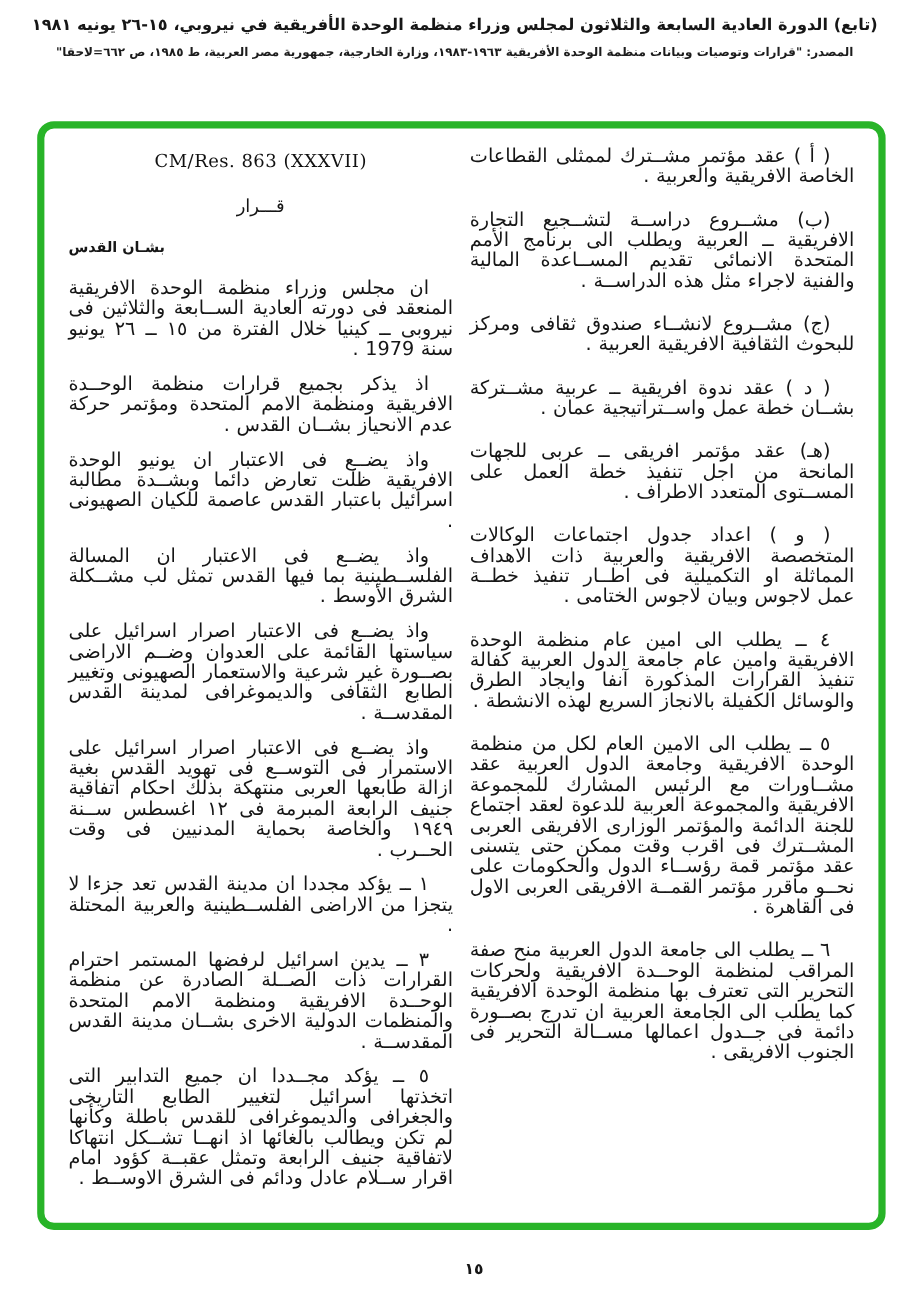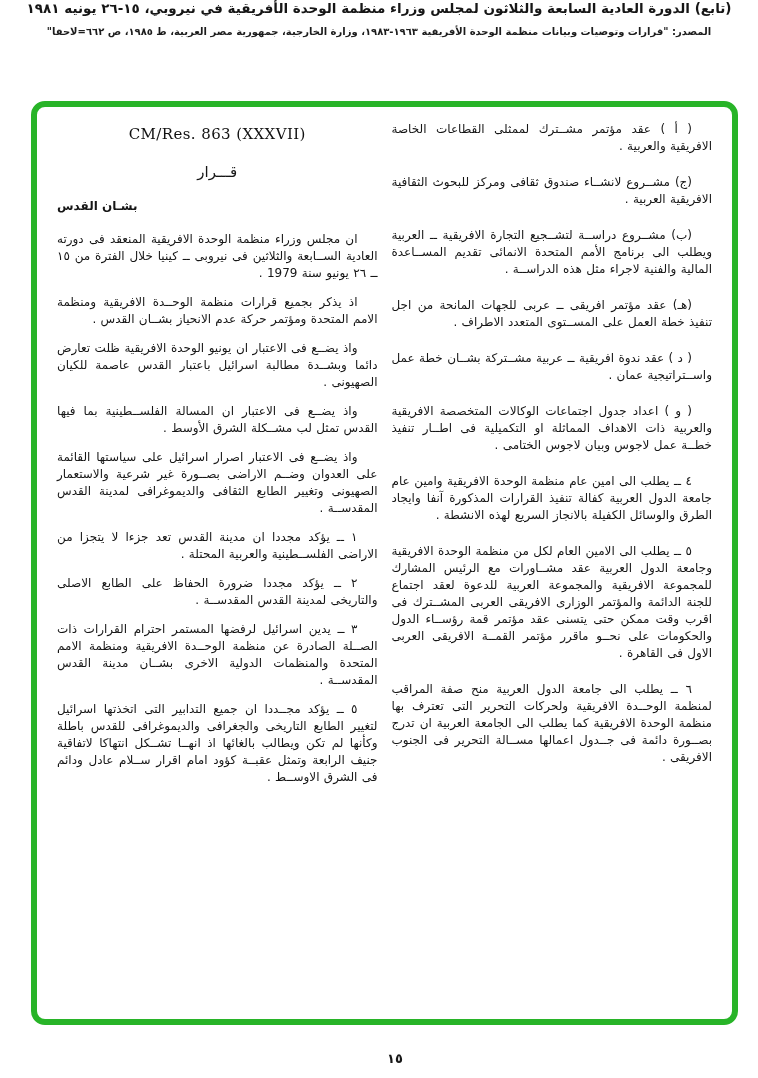--- a/index.html
+++ b/index.html
@@ -12,20 +12,21 @@
     height: 1078px;
     position: relative;
     overflow: hidden;
     font-family: "DejaVu Sans", sans-serif;
     color: #161616;
   }
   
   .page-header {
     direction: rtl;
     text-align: center;
+    margin-top: 13px;
   }
   .session-line {
     font-size: 13.5px;
     font-weight: bold;
     letter-spacing: 0.1px;
   }
   .source-line {
     font-size: 10px;
     font-weight: bold;
     margin-top: 10px;
@@ -51,21 +52,21 @@
     height: 100%;
   }
   .col {
     width: 50%;
     box-sizing: border-box;
   }
   
   .para {
     direction: rtl;
     text-align: justify;
-    font-size: 12px;
+    font-size: 16px;
     line-height: 17px;
     margin: 0;
     text-indent: 20px;
     word-spacing: 0.5px;
   }
   .col-continuation .para { margin-bottom: 19px; }
   .col-resolution  .para { margin-bottom: 12px; }
   
   .res-number {
     direction: ltr;
@@ -105,42 +106,42 @@
 <header class="page-header">
   <div class="session-line">(تابع) الدورة العادية السابعة والثلاثون لمجلس وزراء منظمة الوحدة الأفريقية في نيروبي، ١٥-٢٦ يونيه ١٩٨١</div>
   <div class="source-line">المصدر: "قرارات وتوصيات وبيانات منظمة الوحدة الأفريقية ١٩٦٣-١٩٨٣، وزارة الخارجية، جمهورية مصر العربية، ط ١٩٨٥، ص ٦٦٢=لاحقا"</div>
 </header>
 
 <main class="content-box">
   <div class="columns">
 
     <section class="col col-continuation">
         <p class="para">( أ ) عقد مؤتمر مشــترك لممثلى القطاعات الخاصة الافريقية والعربية .</p>
+        <p class="para">(ب) مشــروع دراســة لتشــجيع التجارة الافريقية ــ العربية ويطلب الى برنامج الأمم المتحدة الانمائى تقديم المســاعدة المالية والفنية لاجراء مثل هذه الدراســة .</p>
         <p class="para">(ج) مشــروع لانشــاء صندوق ثقافى ومركز للبحوث الثقافية الافريقية العربية .</p>
-        <p class="para">(ب) مشــروع دراســة لتشــجيع التجارة الافريقية ــ العربية ويطلب الى برنامج الأمم المتحدة الانمائى تقديم المســاعدة المالية والفنية لاجراء مثل هذه الدراســة .</p>
+        <p class="para">( د ) عقد ندوة افريقية ــ عربية مشــتركة بشــان خطة عمل واســتراتيجية عمان .</p>
         <p class="para">(هـ) عقد مؤتمر افريقى ــ عربى للجهات المانحة من اجل تنفيذ خطة العمل على المســتوى المتعدد الاطراف .</p>
-        <p class="para">( د ) عقد ندوة افريقية ــ عربية مشــتركة بشــان خطة عمل واســتراتيجية عمان .</p>
         <p class="para">( و ) اعداد جدول اجتماعات الوكالات المتخصصة الافريقية والعربية ذات الاهداف المماثلة او التكميلية فى اطــار تنفيذ خطــة عمل لاجوس وبيان لاجوس الختامى .</p>
         <p class="para">٤ ــ يطلب الى امين عام منظمة الوحدة الافريقية وامين عام جامعة الدول العربية كفالة تنفيذ القرارات المذكورة آنفا وايجاد الطرق والوسائل الكفيلة بالانجاز السريع لهذه الانشطة .</p>
         <p class="para">٥ ــ يطلب الى الامين العام لكل من منظمة الوحدة الافريقية وجامعة الدول العربية عقد مشــاورات مع الرئيس المشارك للمجموعة الافريقية والمجموعة العربية للدعوة لعقد اجتماع للجنة الدائمة والمؤتمر الوزارى الافريقى العربى المشــترك فى اقرب وقت ممكن حتى يتسنى عقد مؤتمر قمة رؤســاء الدول والحكومات على نحــو ماقرر مؤتمر القمــة الافريقى العربى الاول فى القاهرة .</p>
         <p class="para">٦ ــ يطلب الى جامعة الدول العربية منح صفة المراقب لمنظمة الوحــدة الافريقية ولحركات التحرير التى تعترف بها منظمة الوحدة الافريقية كما يطلب الى الجامعة العربية ان تدرج بصــورة دائمة فى جــدول اعمالها مســالة التحرير فى الجنوب الافريقى .</p>
       </section>
 
     <section class="col col-resolution">
       <div class="res-number">CM/Res. 863 (XXXVII)</div>
       <div class="res-title">قـــرار</div>
       <div class="res-subtitle">بشـان القدس</div>
       <div>
           <p class="para">ان مجلس وزراء منظمة الوحدة الافريقية المنعقد فى دورته العادية الســابعة والثلاثين فى نيروبى ــ كينيا خلال الفترة من ١٥ ــ ٢٦ يونيو سنة 1979 .</p>
           <p class="para">اذ يذكر بجميع قرارات منظمة الوحــدة الافريقية ومنظمة الامم المتحدة ومؤتمر حركة عدم الانحياز بشــان القدس .</p>
           <p class="para">واذ يضــع فى الاعتبار ان يونيو الوحدة الافريقية ظلت تعارض دائما وبشــدة مطالبة اسرائيل باعتبار القدس عاصمة للكيان الصهيونى .</p>
           <p class="para">واذ يضــع فى الاعتبار ان المسالة الفلســطينية بما فيها القدس تمثل لب مشــكلة الشرق الأوسط .</p>
           <p class="para">واذ يضــع فى الاعتبار اصرار اسرائيل على سياستها القائمة على العدوان وضــم الاراضى بصــورة غير شرعية والاستعمار الصهيونى وتغيير الطابع الثقافى والديموغرافى لمدينة القدس المقدســة .</p>
+          <p class="para">واذ يضــع فى الاعتبار اصرار اسرائيل على الاستمرار فى التوســع فى تهويد القدس بغية ازالة طابعها العربى منتهكة بذلك احكام اتفاقية جنيف الرابعة المبرمة فى ١٢ اغسطس ســنة ١٩٤٩ والخاصة بحماية المدنيين فى وقت الحــرب .</p>
           <p class="para">١ ــ يؤكد مجددا ان مدينة القدس تعد جزءا لا يتجزا من الاراضى الفلســطينية والعربية المحتلة .</p>
-          <p class="para">٢ ــ يؤكد مجددا ضرورة الحفاظ على الطابع الاصلى والتاريخى لمدينة القدس المقدســة .</p>
           <p class="para">٣ ــ يدين اسرائيل لرفضها المستمر احترام القرارات ذات الصــلة الصادرة عن منظمة الوحــدة الافريقية ومنظمة الامم المتحدة والمنظمات الدولية الاخرى بشــان مدينة القدس المقدســة .</p>
           <p class="para">٥ ــ يؤكد مجــددا ان جميع التدابير التى اتخذتها اسرائيل لتغيير الطابع التاريخى والجغرافى والديموغرافى للقدس باطلة وكأنها لم تكن ويطالب بالغائها اذ انهــا تشــكل انتهاكا لاتفاقية جنيف الرابعة وتمثل عقبــة كؤود امام اقرار ســلام عادل ودائم فى الشرق الاوســط .</p>
         </div>
     </section>
 
   </div>
 </main>
 
 <footer class="page-footer">١٥</footer>
 

